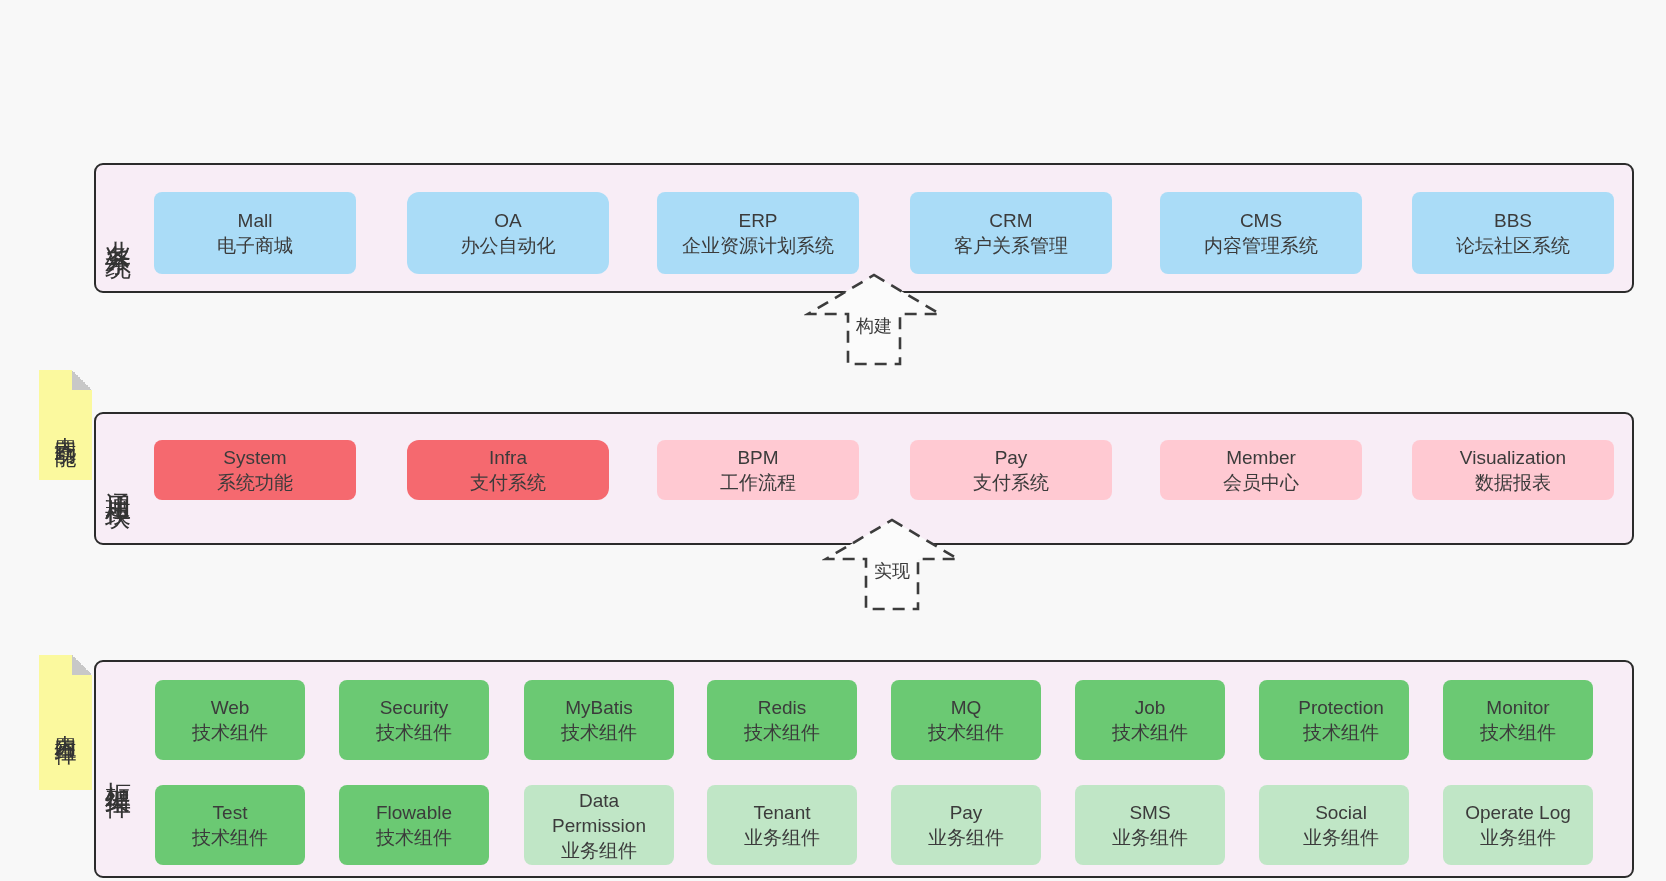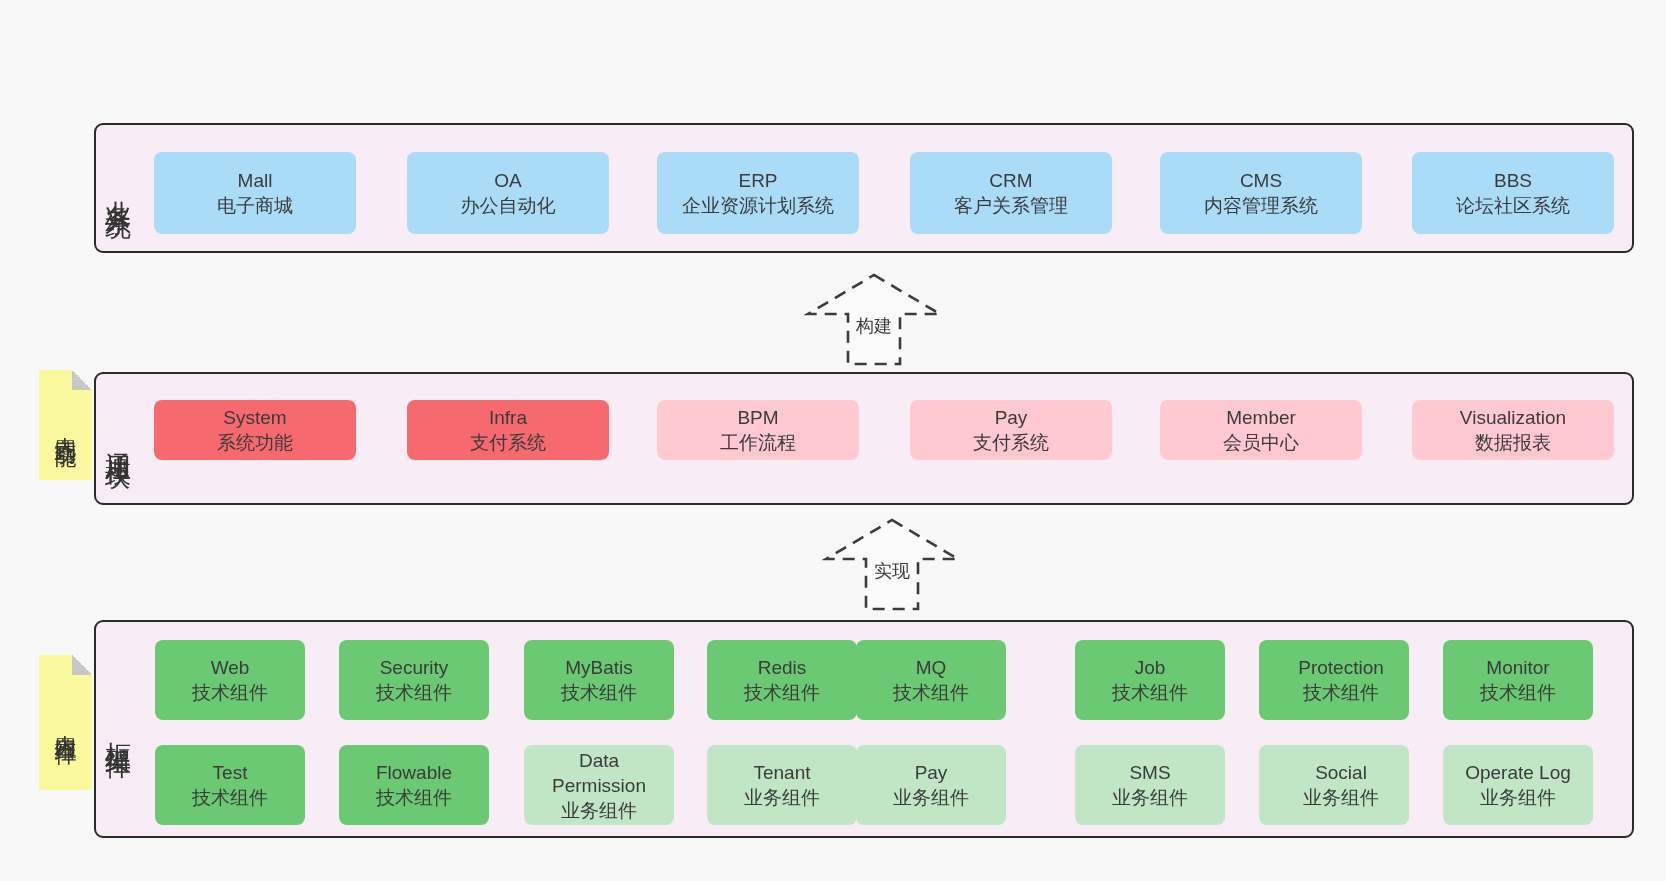--- a/index.html
+++ b/index.html
@@ -6,45 +6,45 @@
     --page-bg:#f8f8f8; --panel-bg:#f8edf6; --panel-border:#2b2b2b;
     --blue:#aadcf7; --red:#f5696f; --pink:#ffc9d2; --green:#6bc973;
     --light-green:#c0e6c6; --note-yellow:#fbf99e; --note-fold:#c8c8c8; --text:#3b3b3b;
   }
   *{box-sizing:border-box;margin:0;padding:0;}
   html,body{background:var(--page-bg);}
   body{font-family:"Liberation Sans","DejaVu Sans",sans-serif;color:var(--text);}
   .stage{position:relative;width:1666px;height:881px;background:var(--page-bg);overflow:hidden;}
 
   .panel{position:absolute;left:94px;width:1540px;background:var(--panel-bg);
-         border:2px solid var(--panel-border);border-radius:9px;}
+         border:2px solid var(--panel-border);border-radius:9px;margin-top:40px;}
   .panel-top{top:123px;height:130px;}
   .panel-mid{top:372px;height:133px;}
   .panel-bot{top:620px;height:218px;}
 
   .vlabel{position:absolute;left:6px;top:0;bottom:0;width:34px;
           display:flex;align-items:center;justify-content:center;
           writing-mode:vertical-rl;text-orientation:upright;
           font-size:26px;letter-spacing:4px;color:#333;}
 
   .box{position:absolute;border-radius:8px;display:flex;flex-direction:column;
        align-items:center;justify-content:center;text-align:center;
        font-size:19px;line-height:25px;color:var(--text);padding:2px 6px;}
   .v-blue{background:var(--blue);} .v-red{background:var(--red);}
   .v-pink{background:var(--pink);} .v-green{background:var(--green);}
   .v-light-green{background:var(--light-green);}
 
   .panel-top .box{top:27px;width:202px;height:82px;}
   .panel-mid .box{top:26px;width:202px;height:60px;}
-  .c0{left:58px;} .c1{left:311px;} .c2{left:561px;} .c3{left:814px;} .c4{left:1064px;} .c5{left:1316px;}
+  .c0{left:58px;} .c1{left:311px;border-radius:12px;} .c2{left:561px;} .c3{left:814px;} .c4{left:1064px;} .c5{left:1316px;}
 
   .panel-bot .box{width:150px;height:80px;}
   .row1{top:18px;} .row2{top:123px;}
   .d0{left:59px;} .d1{left:243px;} .d2{left:428px;} .d3{left:611px;}
-  .d4{left:760px;} .d5{left:979px;} .d6{left:1163px;padding-left:20px;} .d7{left:1347px;}
+  .d4{left:795px;} .d5{left:979px;} .d6{left:1163px;padding-left:20px;} .d7{left:1347px;}
 
   .note{position:absolute;left:39px;width:53px;background:var(--note-yellow);
         display:flex;align-items:center;justify-content:center;
         writing-mode:vertical-rl;text-orientation:upright;
         font-size:22px;letter-spacing:3px;color:#333;}
   .note-mid{top:370px;height:110px;}
   .note-bot{top:655px;height:135px;}
   .fold{position:absolute;top:0;right:0;width:20px;height:20px;
         background:linear-gradient(225deg,var(--page-bg) 50%,var(--note-fold) 50%);}
 

